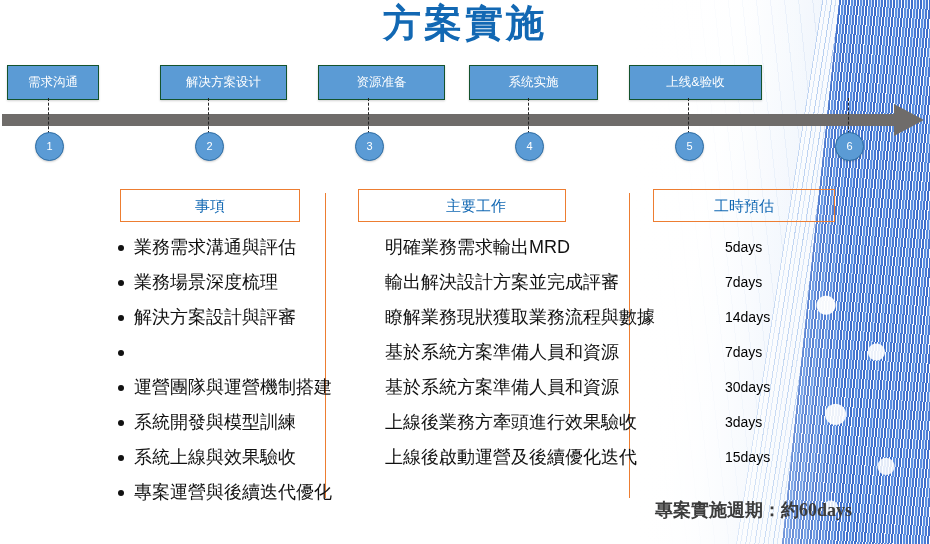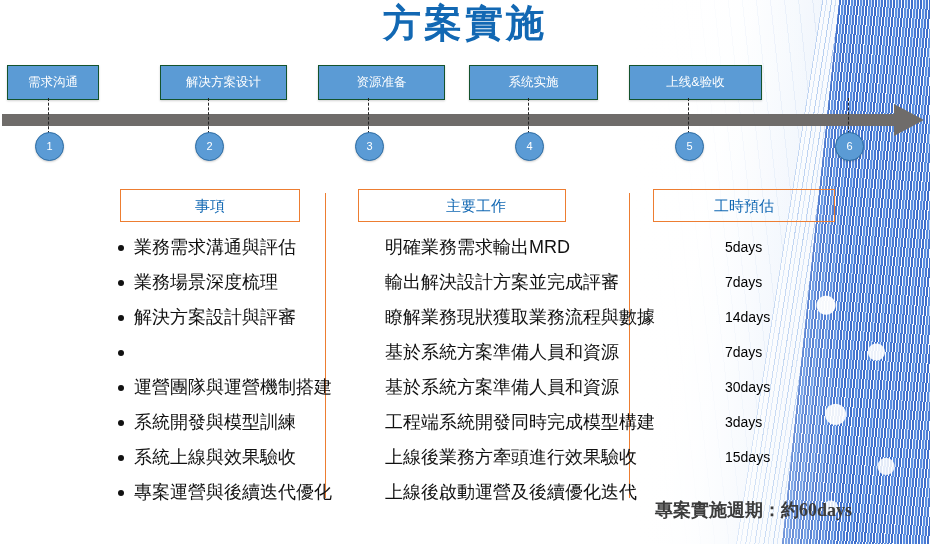--- a/index.html
+++ b/index.html
@@ -189,21 +189,20 @@
   <div class="row"><span class="bullet"></span><span>系統上線與效果驗收</span></div>
   <div class="row"><span class="bullet"></span><span>專案運營與後續迭代優化</span></div>
 </div>
 
 <div class="rows" id="col-work">
   <div class="row">明確業務需求輸出MRD</div>
   <div class="row">輸出解決設計方案並完成評審</div>
   <div class="row">瞭解業務現狀獲取業務流程與數據</div>
   <div class="row">基於系統方案準備人員和資源</div>
   <div class="row">基於系統方案準備人員和資源</div>
-  <div class="row">工程端系統開發同時完成模型構建</div>
   <div class="row">上線後業務方牽頭進行效果驗收</div>
   <div class="row">上線後啟動運營及後續優化迭代</div>
 </div>
 
 <div class="rows" id="col-days">
   <div class="row">5days</div>
   <div class="row">7days</div>
   <div class="row">14days</div>
   <div class="row">7days</div>
   <div class="row">30days</div>

